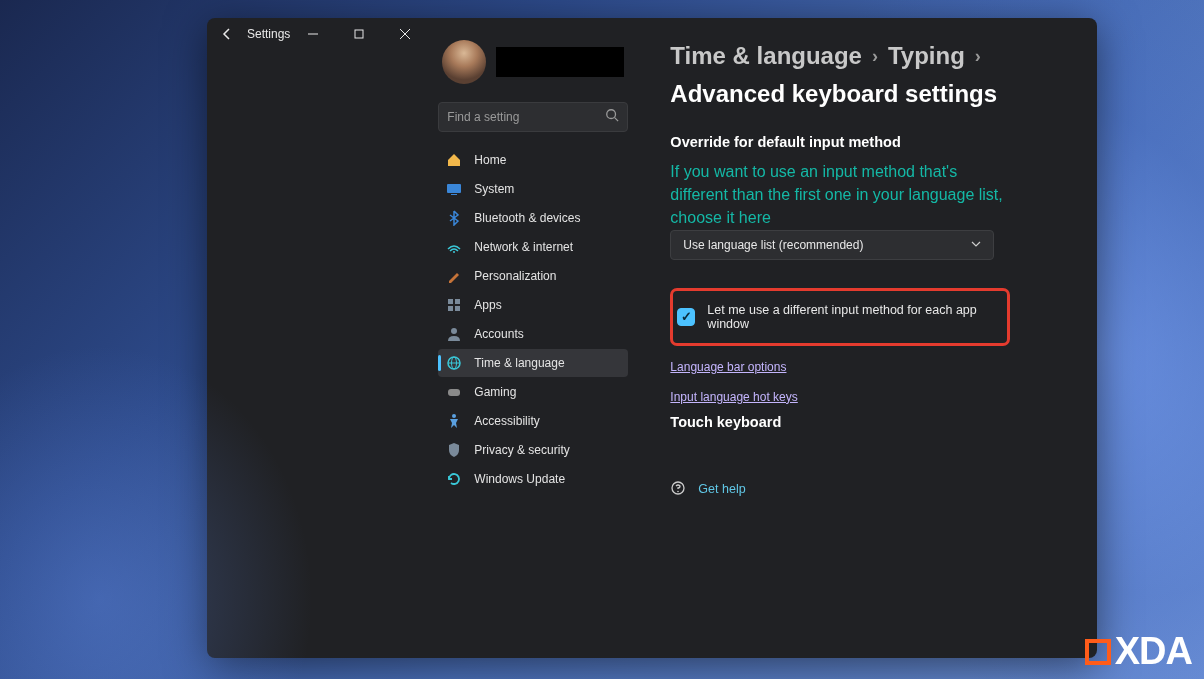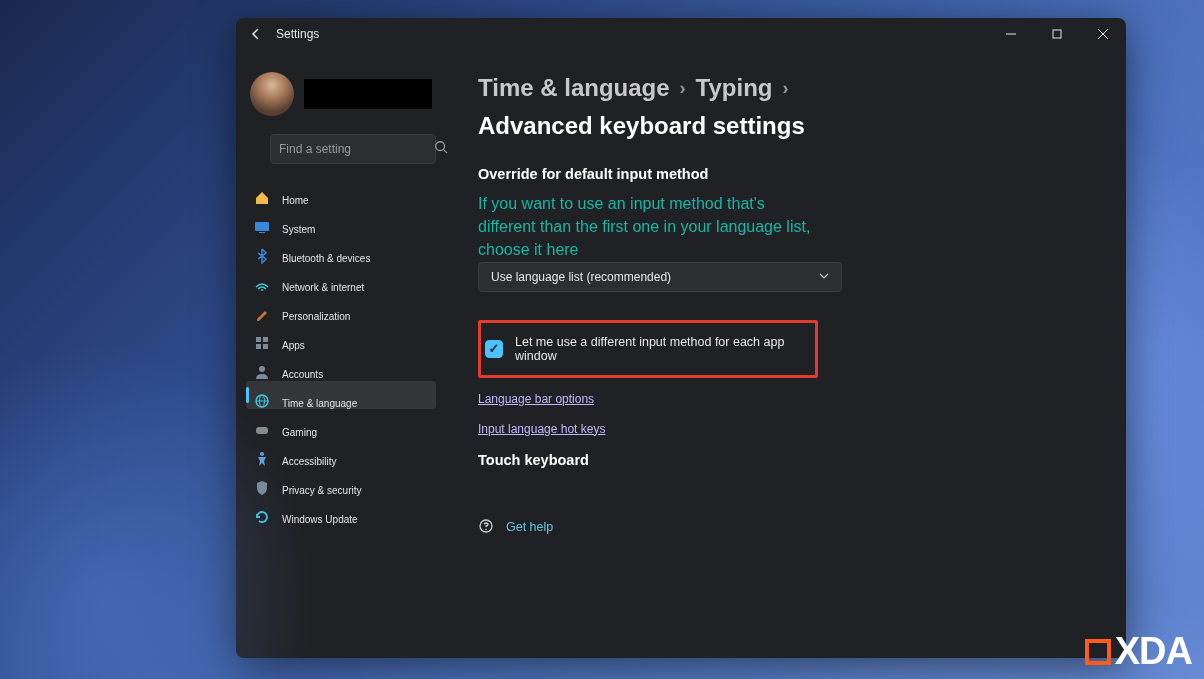--- a/index.html
+++ b/index.html
@@ -28,28 +28,28 @@
   position: absolute;
   left: -150px;
   top: 300px;
   width: 500px;
   height: 600px;
   background: radial-gradient(ellipse at center, rgba(100,140,230,0.35) 0%, transparent 60%);
   border-radius: 50%;
 }
 .window {
   position: absolute;
-  left: 236px;
+  left: 207px;
   top: 18px;
   width: 890px;
   height: 640px;
   background: #202124;
   border-radius: 8px;
   display: flex;
-  flex-direction: column;
+  flex-direction: row;
   box-shadow: 0 8px 40px rgba(0,0,0,0.5);
   overflow: hidden;
 }
 .titlebar {
   height: 32px;
   display: flex;
   align-items: center;
   padding-left: 12px;
   color: #e8e8e8;
   font-size: 12px;
@@ -107,41 +107,40 @@
 }
 .search-box {
   display: flex;
   align-items: center;
   background: #2d2e31;
   border: 1px solid #3a3b3e;
   border-radius: 4px;
   height: 30px;
   padding: 0 8px;
   margin-bottom: 14px;
-  margin-left: 24px;
 }
 .search-box input {
   flex: 1;
   background: transparent;
   border: none;
   outline: none;
   color: #ccc;
   font-size: 12px;
 }
 .search-box input::placeholder { color: #9a9a9a; }
 .nav-list { list-style: none; }
 .nav-item {
   display: flex;
-  align-items: flex-end;
+  align-items: center;
   height: 28px;
   padding: 0 8px;
   gap: 12px;
   border-radius: 4px;
   color: #e4e4e4;
-  font-size: 10px;
+  font-size: 12px;
   margin-bottom: 1px;
   position: relative;
 }
 .nav-item.active {
   background: #35363a;
 }
 .nav-item.active::before {
   content: '';
   position: absolute;
   left: 0;
@@ -192,21 +191,21 @@
 }
 .dropdown {
   display: flex;
   align-items: center;
   justify-content: space-between;
   background: #2d2e31;
   border: 1px solid #3d3e41;
   border-radius: 4px;
   height: 30px;
   padding: 0 12px;
-  width: 364px;
+  width: 324px;
   font-size: 12px;
   color: #e8e8e8;
   margin-bottom: 28px;
 }
 .checkbox-row {
   display: flex;
   align-items: center;
   gap: 12px;
   padding: 10px 0;
   font-size: 12.5px;
@@ -227,33 +226,33 @@
   border-color: #4cc2ff;
 }
 .cbx.checked::after {
   content: '✓';
   color: #0a2a3a;
   font-size: 13px;
   font-weight: bold;
 }
 .highlight-box {
   border: 3px solid #e43b2e;
-  border-radius: 2px;
+  border-radius: 7px;
   padding: 2px 8px 2px 4px;
   margin-bottom: 6px;
   display: inline-flex;
   width: 340px;
 }
 .link-row {
   color: #c4b5fd;
   font-size: 12px;
   padding: 8px 0;
   text-decoration: underline;
 }
-.touch-sec { margin-top: 8px; }
+.touch-sec { margin-top: 2px; }
 .help-row {
   display: flex;
   align-items: center;
   gap: 12px;
   margin-top: 50px;
   font-size: 12.5px;
 }
 .help-row .link { color: #60c7e6; }
 .watermark {
   position: absolute;

